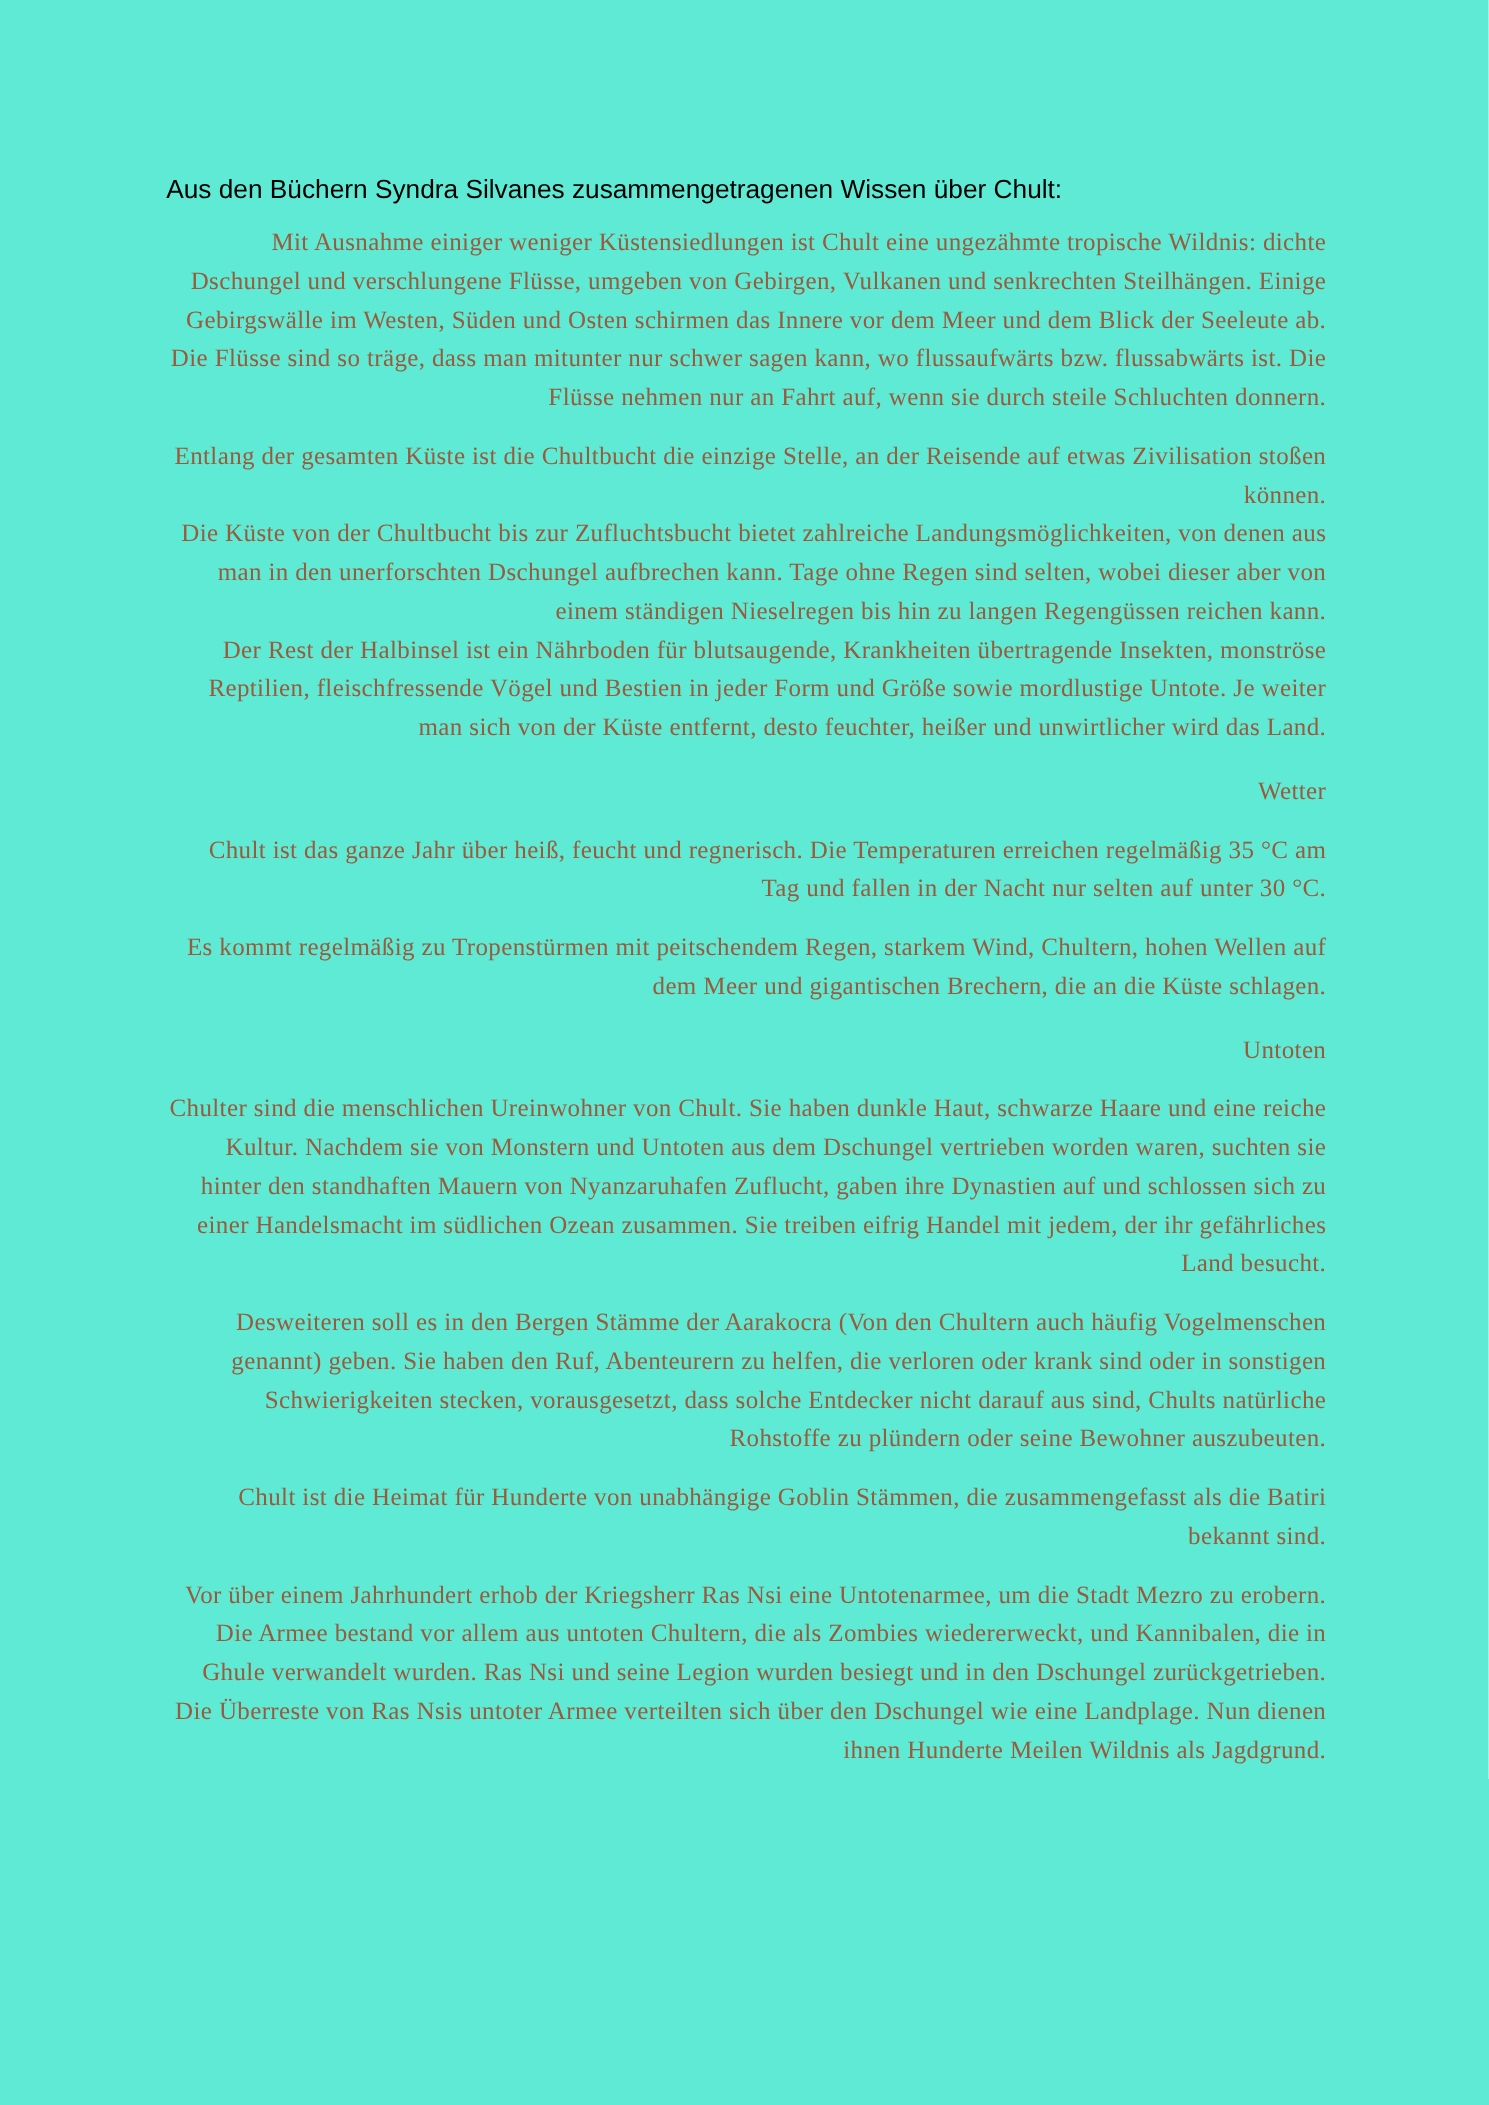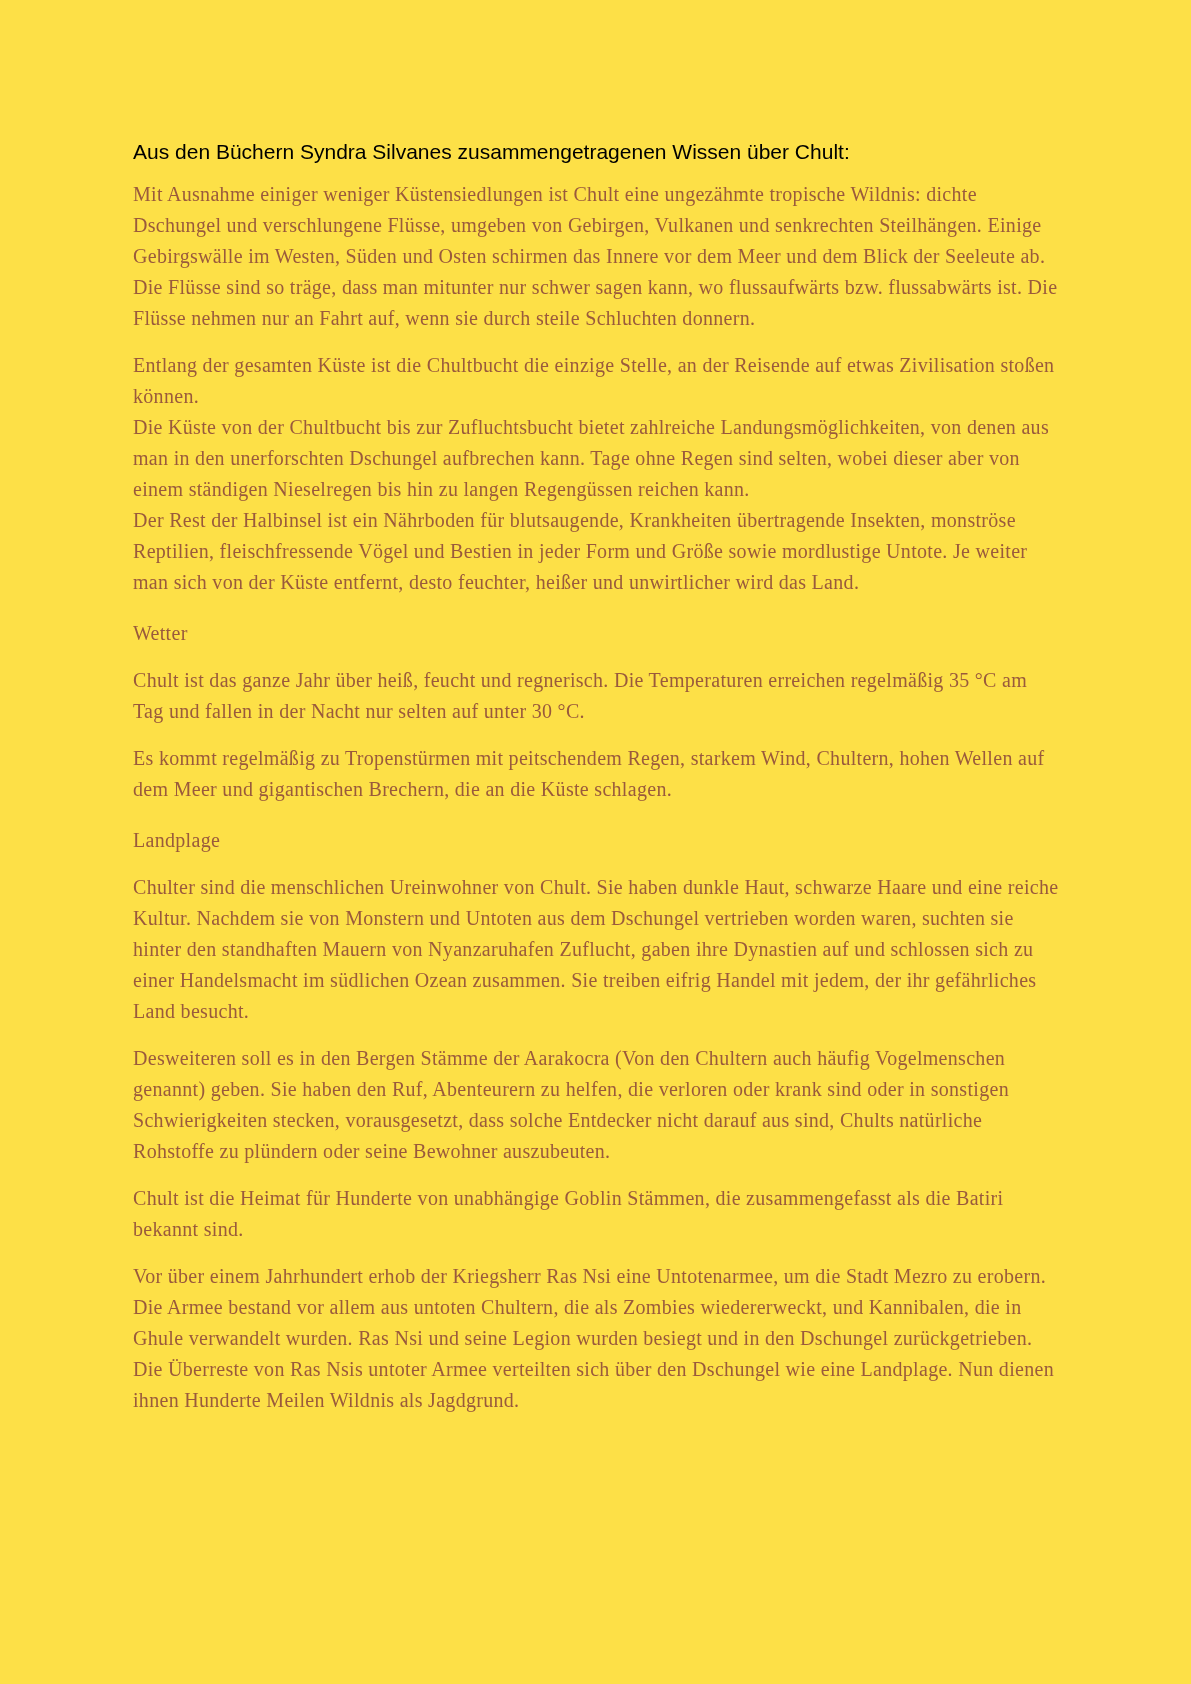--- a/index.html
+++ b/index.html
@@ -5,41 +5,42 @@
   html, body {
     margin: 0;
     padding: 0;
     background: #ffffff;
   }
   .page {
     position: relative;
     width: 1191px;
     height: 1684px;
     margin: 0 auto;
-    background: #fde047;
+    background: #5eead4;
     box-sizing: border-box;
     padding: 138px 130px 0 133px;
     overflow: hidden;
   }
   .doc-heading {
     font-family: "Liberation Sans", sans-serif;
     font-size: 21px;
     font-weight: 400;
     color: #000000;
     margin: 0 0 14px 0;
     line-height: 1.3;
   }
   .body-text {
     font-family: "Liberation Serif", serif;
     font-size: 20px;
     font-weight: 400;
     color: #9a5a3c;
     line-height: 31px;
     margin: 0 0 16px 0;
     letter-spacing: 0.3px;
+    text-align: right;
   }
   .no-gap {
     margin-bottom: 0;
   }
   .subheading {
     margin-top: 20px;
     margin-bottom: 16px;
   }
   .extra-gap {
     margin-top: 16px;
@@ -59,21 +60,21 @@
   <p class="body-text no-gap">Die Küste von der Chultbucht bis zur Zufluchtsbucht bietet zahlreiche Landungsmöglichkeiten, von denen aus man in den unerforschten Dschungel aufbrechen kann. Tage ohne Regen sind selten, wobei dieser aber von einem ständigen Nieselregen bis hin zu langen Regengüssen reichen kann.</p>
 
   <p class="body-text">Der Rest der Halbinsel ist ein Nährboden für blutsaugende, Krankheiten übertragende Insekten, monströse Reptilien, fleischfressende Vögel und Bestien in jeder Form und Größe sowie mordlustige Untote. Je weiter man sich von der Küste entfernt, desto feuchter, heißer und unwirtlicher wird das Land.</p>
 
   <p class="body-text subheading">Wetter</p>
 
   <p class="body-text">Chult ist das ganze Jahr über heiß, feucht und regnerisch. Die Temperaturen erreichen regelmäßig 35 °C am Tag und fallen in der Nacht nur selten auf unter 30 °C.</p>
 
   <p class="body-text">Es kommt regelmäßig zu Tropenstürmen mit peitschendem Regen, starkem Wind, Chultern, hohen Wellen auf dem Meer und gigantischen Brechern, die an die Küste schlagen.</p>
 
-  <p class="body-text subheading">Landplage</p>
+  <p class="body-text subheading">Untoten</p>
 
 
   <p class="body-text">Chulter sind die menschlichen Ureinwohner von Chult. Sie haben dunkle Haut, schwarze Haare und eine reiche Kultur. Nachdem sie von Monstern und Untoten aus dem Dschungel vertrieben worden waren, suchten sie hinter den standhaften Mauern von Nyanzaruhafen Zuflucht, gaben ihre Dynastien auf und schlossen sich zu einer Handelsmacht im südlichen Ozean zusammen. Sie treiben eifrig Handel mit jedem, der ihr gefährliches Land besucht.</p>
 
   <p class="body-text extra-gap">Desweiteren soll es in den Bergen Stämme der Aarakocra (Von den Chultern auch häufig Vogelmenschen genannt) geben. Sie haben den Ruf, Abenteurern zu helfen, die verloren oder krank sind oder in sonstigen Schwierigkeiten stecken, vorausgesetzt, dass solche Entdecker nicht darauf aus sind, Chults natürliche Rohstoffe zu plündern oder seine Bewohner auszubeuten.</p>
 
   <p class="body-text">Chult ist die Heimat für Hunderte von unabhängige Goblin Stämmen, die zusammengefasst als die Batiri bekannt sind.</p>
 
   <p class="body-text">Vor über einem Jahrhundert erhob der Kriegsherr Ras Nsi eine Untotenarmee, um die Stadt Mezro zu erobern. Die Armee bestand vor allem aus untoten Chultern, die als Zombies wiedererweckt, und Kannibalen, die in Ghule verwandelt wurden. Ras Nsi und seine Legion wurden besiegt und in den Dschungel zurückgetrieben. Die Überreste von Ras Nsis untoter Armee verteilten sich über den Dschungel wie eine Landplage. Nun dienen ihnen Hunderte Meilen Wildnis als Jagdgrund.</p>
 

